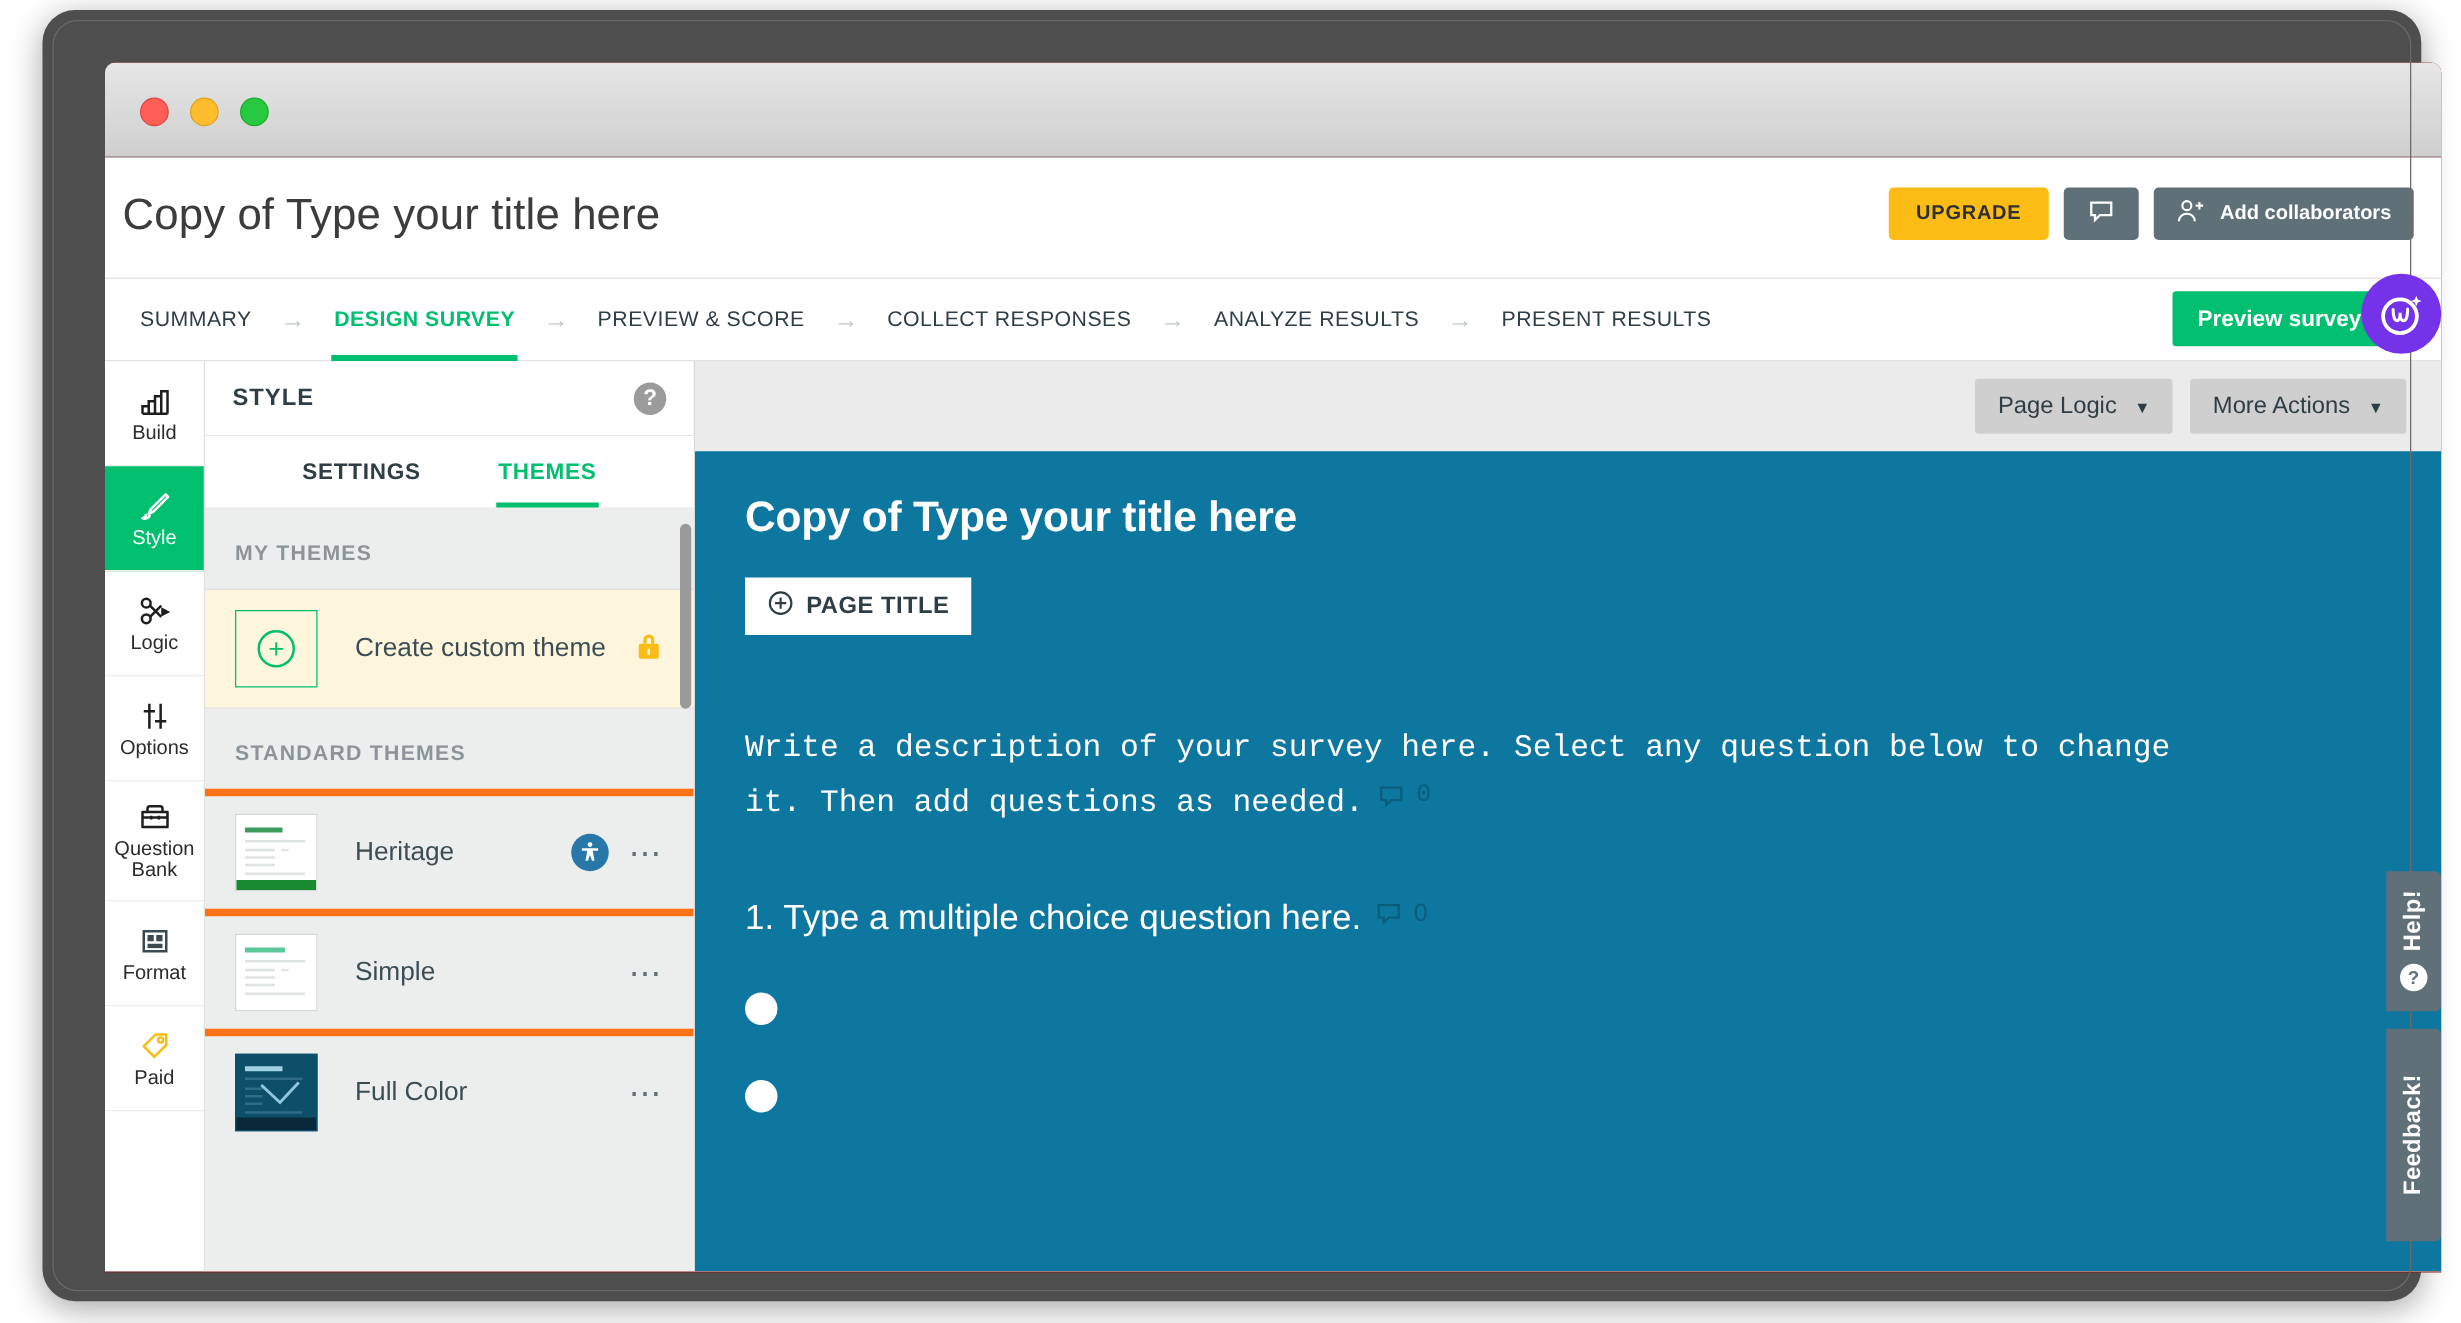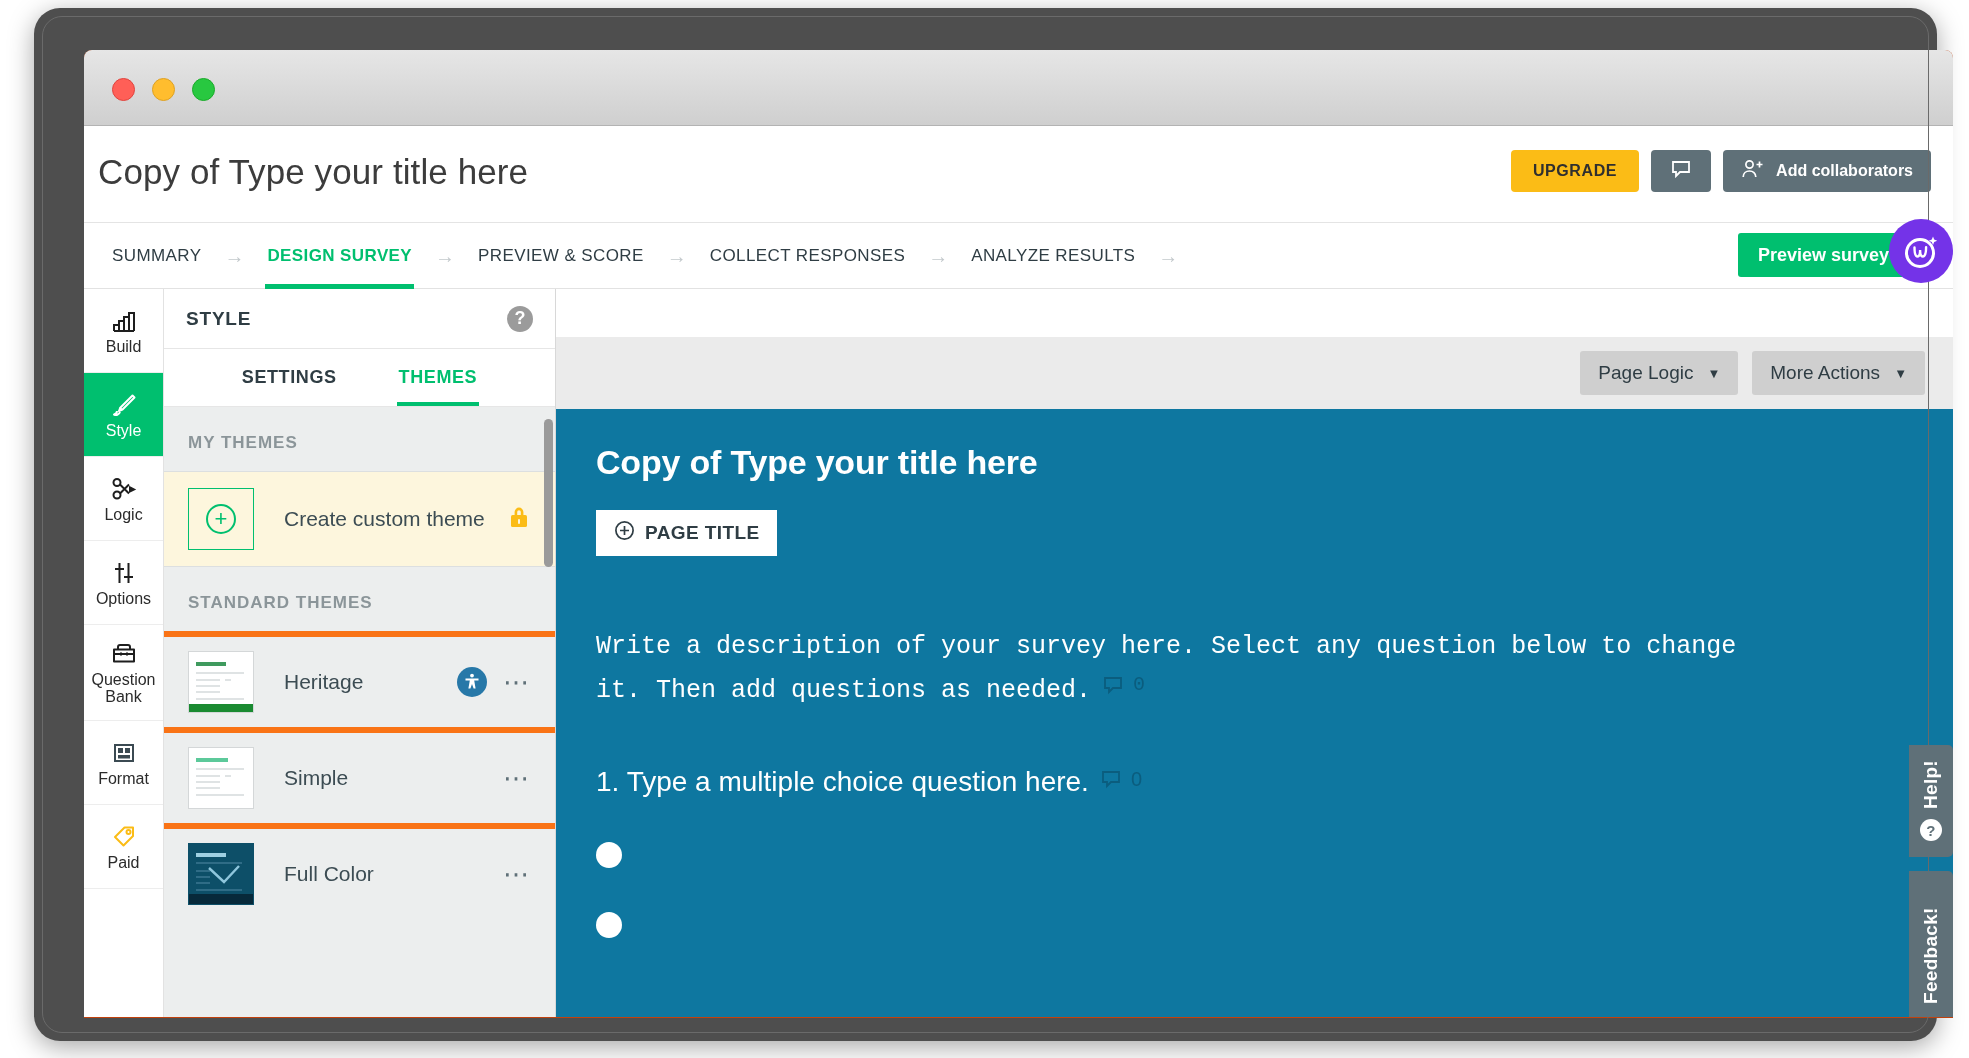--- a/index.html
+++ b/index.html
@@ -25,21 +25,21 @@
     position:absolute; left:8px; top:8px; right:8px; bottom:8px;
     border-radius:20px;
     border:1px solid #6a6a6a;
     pointer-events:none;
   }
 
   #browser-window {
     position: absolute;
     left: 50px; top: 42px;
     width: 1869px; height: 968px;
-    background: #c2410c;
+    background: #7f1d1d;
     border-radius: 8px 8px 0 0;
     overflow: hidden;
   }
 
   
   #titlebar {
     position: relative;
     height: 76px;
     background: linear-gradient(#e6e6e6, #cfcfcf);
     border-bottom: 1px solid #b3b3b3;
@@ -314,21 +314,20 @@
     border-radius: 5px;
     cursor: pointer;
   }
 
   
   #canvas {
     flex: 1;
     position: relative;
     background: #ebebeb;
     overflow: hidden;
-    margin-top: 48px;
   }
   #canvas-toolbar {
     height: 72px;
     display: flex; align-items: center; justify-content: flex-end;
     gap: 14px;
     padding-right: 28px;
   }
   .gray-dropdown {
     background: #cfcfcf;
     color: #2f3d44;
@@ -486,20 +485,23 @@
       </div>
       <div class="nav-arrow">→</div>
       <div class="nav-item">
         <span>COLLECT RESPONSES</span>
       </div>
       <div class="nav-arrow">→</div>
       <div class="nav-item">
         <span>ANALYZE RESULTS</span>
       </div>
       <div class="nav-arrow">→</div>
+      <div class="nav-item">
+        <span>PRESENT RESULTS</span>
+      </div>
 
       <button id="preview-btn">
         <span>Preview survey</span>
       </button>
       <div id="wootric-badge">
         <svg width="38" height="38" viewBox="0 0 38 38">
           <circle cx="18" cy="21" r="13.5" fill="none" stroke="#ffffff" stroke-width="3"></circle>
           <path d="M12.5 15.5c0 6 1.3 9 3 9s2.6-2.6 2.6-6.4c0 4 1.1 6.4 2.7 6.4 1.9 0 3.3-3.2 3.3-9.4" fill="none" stroke="#ffffff" stroke-width="2.4" stroke-linecap="round"></path>
           <path d="M31 4.5l1.2 3 3 1.2-3 1.2-1.2 3-1.2-3-3-1.2 3-1.2z" fill="#ffffff"></path>
         </svg>

